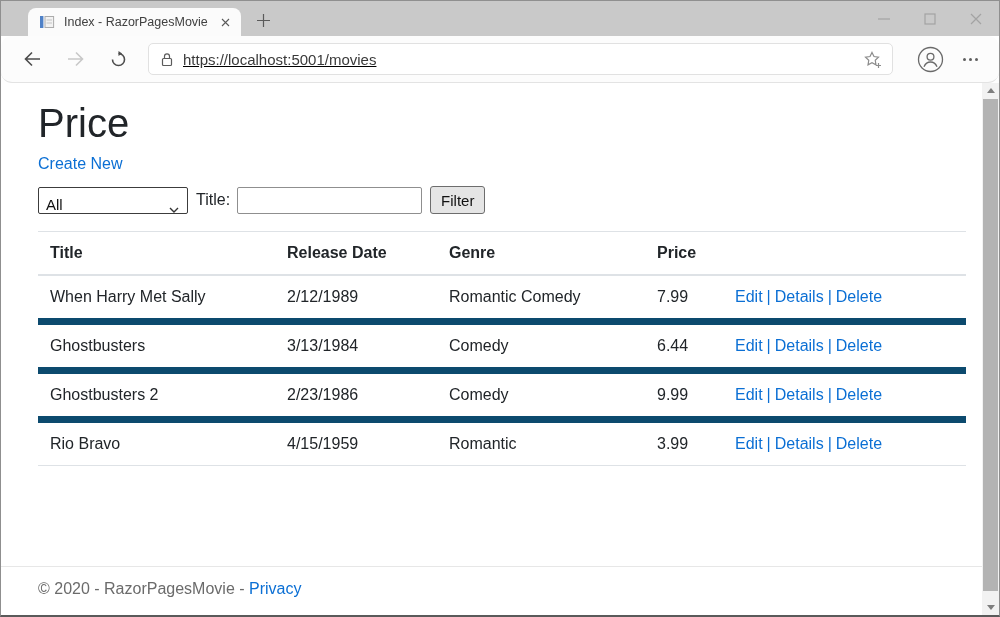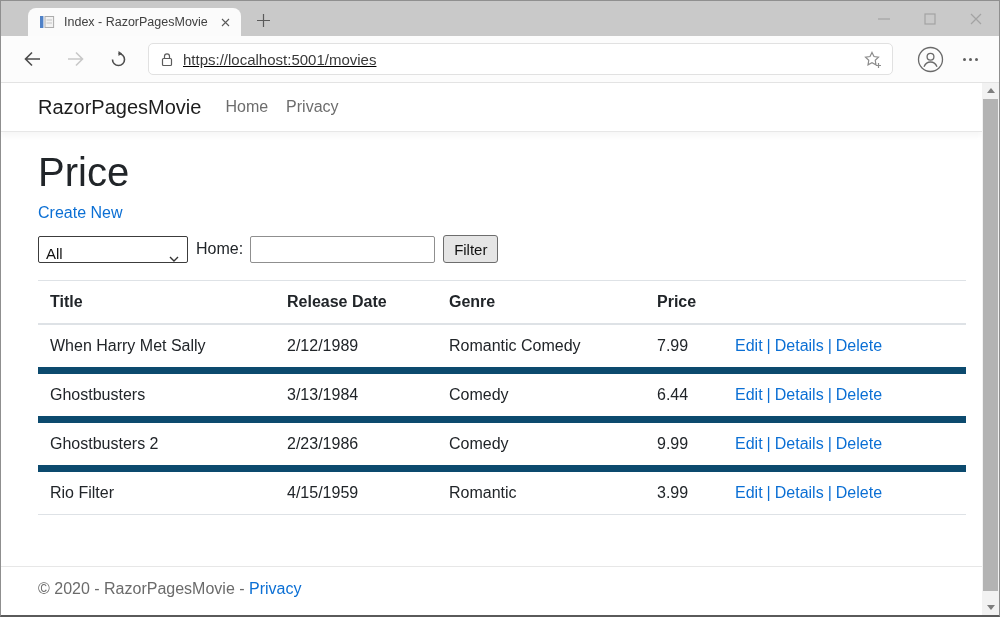--- a/index.html
+++ b/index.html
@@ -15,21 +15,21 @@
         border-radius:8px 8px 0 0; display:flex; align-items:center; padding:0 8px 0 11px; }
   .tab-title{ flex:1; font-size:12.5px; color:#414141; white-space:nowrap; overflow:hidden; margin-left:9px; }
   .tab-close{ width:16px; height:16px; display:flex; align-items:center; justify-content:center; }
   .newtab{ position:absolute; left:252px; top:9px; width:20px; height:20px;
            display:flex; align-items:center; justify-content:center; }
   .wincontrols{ position:absolute; right:0; top:0; height:35px; display:flex; }
   .wincontrols span{ width:46px; height:35px; display:flex; align-items:center; justify-content:center; }
 
   
   .toolbar{ height:47px; background:#fcfcfc; border-bottom:1px solid #e3e3e3;
-            display:flex; align-items:center; padding:0 14px 0 16px; }
+            display:flex; align-items:center; padding:0 14px 0 16px;border-radius:11px; }
   .navbtn{ width:30px; height:30px; display:flex; align-items:center; justify-content:center; margin-right:13px; }
   .addressbar{ flex:1; height:32px; background:#fff; border:1px solid #e1e1e1; border-radius:5px;
                display:flex; align-items:center; padding:0 10px 0 12px; margin:0 10px 0 2px; }
   .url{ flex:1; font-size:15px; color:#3a3a3a; margin-left:10px; white-space:nowrap; overflow:hidden; }
   .toolbar-right{ display:flex; align-items:center; }
   .profile{ width:30px; height:30px; display:flex; align-items:center; justify-content:center; margin:0 10px 0 12px; }
   .more{ width:30px; height:30px; display:flex; align-items:center; justify-content:center; gap:3px; }
   .more i{ width:3px; height:3px; border-radius:50%; background:#5f5f5f; }
 
   
@@ -173,41 +173,36 @@
           <i></i>
           <i></i>
           <i></i>
         </span>
     </div>
   </div>
 
   <div class="viewport">
     <div class="content">
 
-      <nav class="navbar">
-        <a href="#" class="brand">RazorPagesMovie</a>
-        <a href="#" class="navlink">Home</a>
-        <a href="#" class="navlink">Privacy</a>
-      </nav>
 
       <main>
         <h1>Price</h1>
 
         <a href="#" class="link create-new">Create New</a>
 
         <div class="filter-row">
           <div class="select">
             <span>All</span>
             <span>
               <svg width="10" height="6" viewBox="0 0 10 6">
                   <path d="M1 1l4 4 4-4" fill="none" stroke="#333" stroke-width="1.4"></path>
                 </svg>
             </span>
           </div>
-          <label class="filter-label">Home:</label>
+          <label class="filter-label">Title:</label>
           <input class="filter-input" type="text" value="" style="">
           <button class="filter-btn">Filter</button>
         </div>
 
         <table>
           <colgroup>
               <col style="width:237px">
               <col style="width:162px">
               <col style="width:208px">
               <col style="width:78px">
@@ -244,21 +239,21 @@
             <tr>
               <td>Ghostbusters 2</td>
               <td>2/23/1986</td>
               <td>Comedy</td>
               <td>9.99</td>
               <td class="actions">
                 <a href="#">Edit</a><span class="sep">|</span><a href="#">Details</a><span class="sep">|</span><a href="#">Delete</a>
               </td>
             </tr>
             <tr>
-              <td>Rio Filter</td>
+              <td>Rio Bravo</td>
               <td>4/15/1959</td>
               <td>Romantic</td>
               <td>3.99</td>
               <td class="actions">
                 <a href="#">Edit</a><span class="sep">|</span><a href="#">Details</a><span class="sep">|</span><a href="#">Delete</a>
               </td>
             </tr>
           </tbody>
         </table>
       </main>

